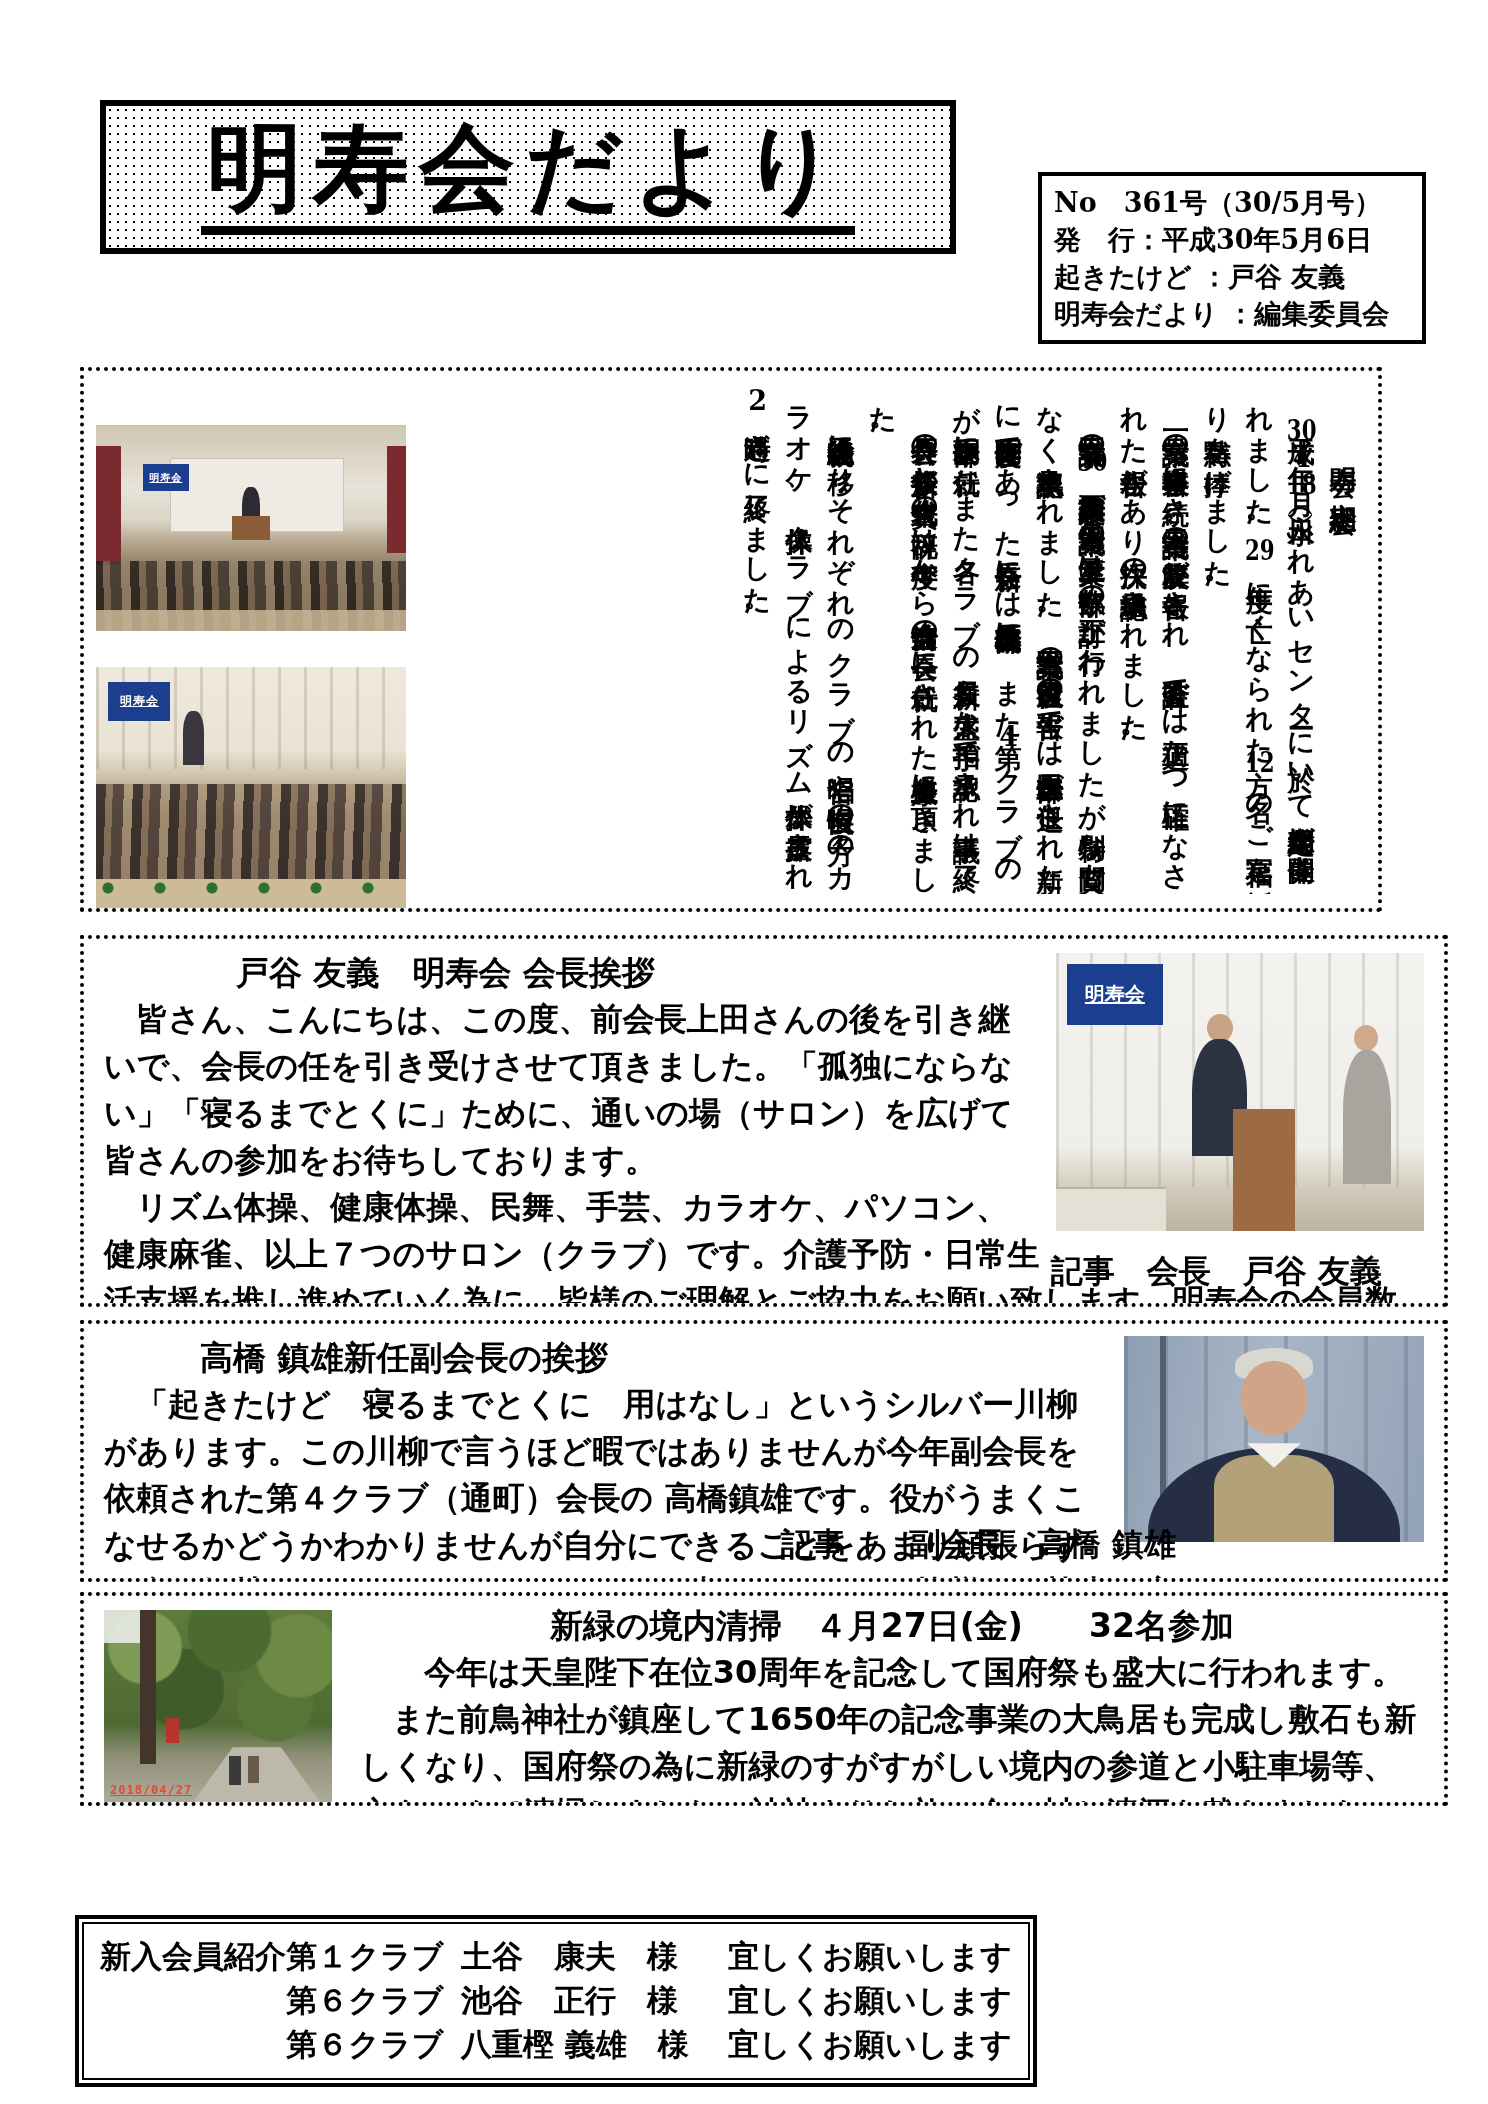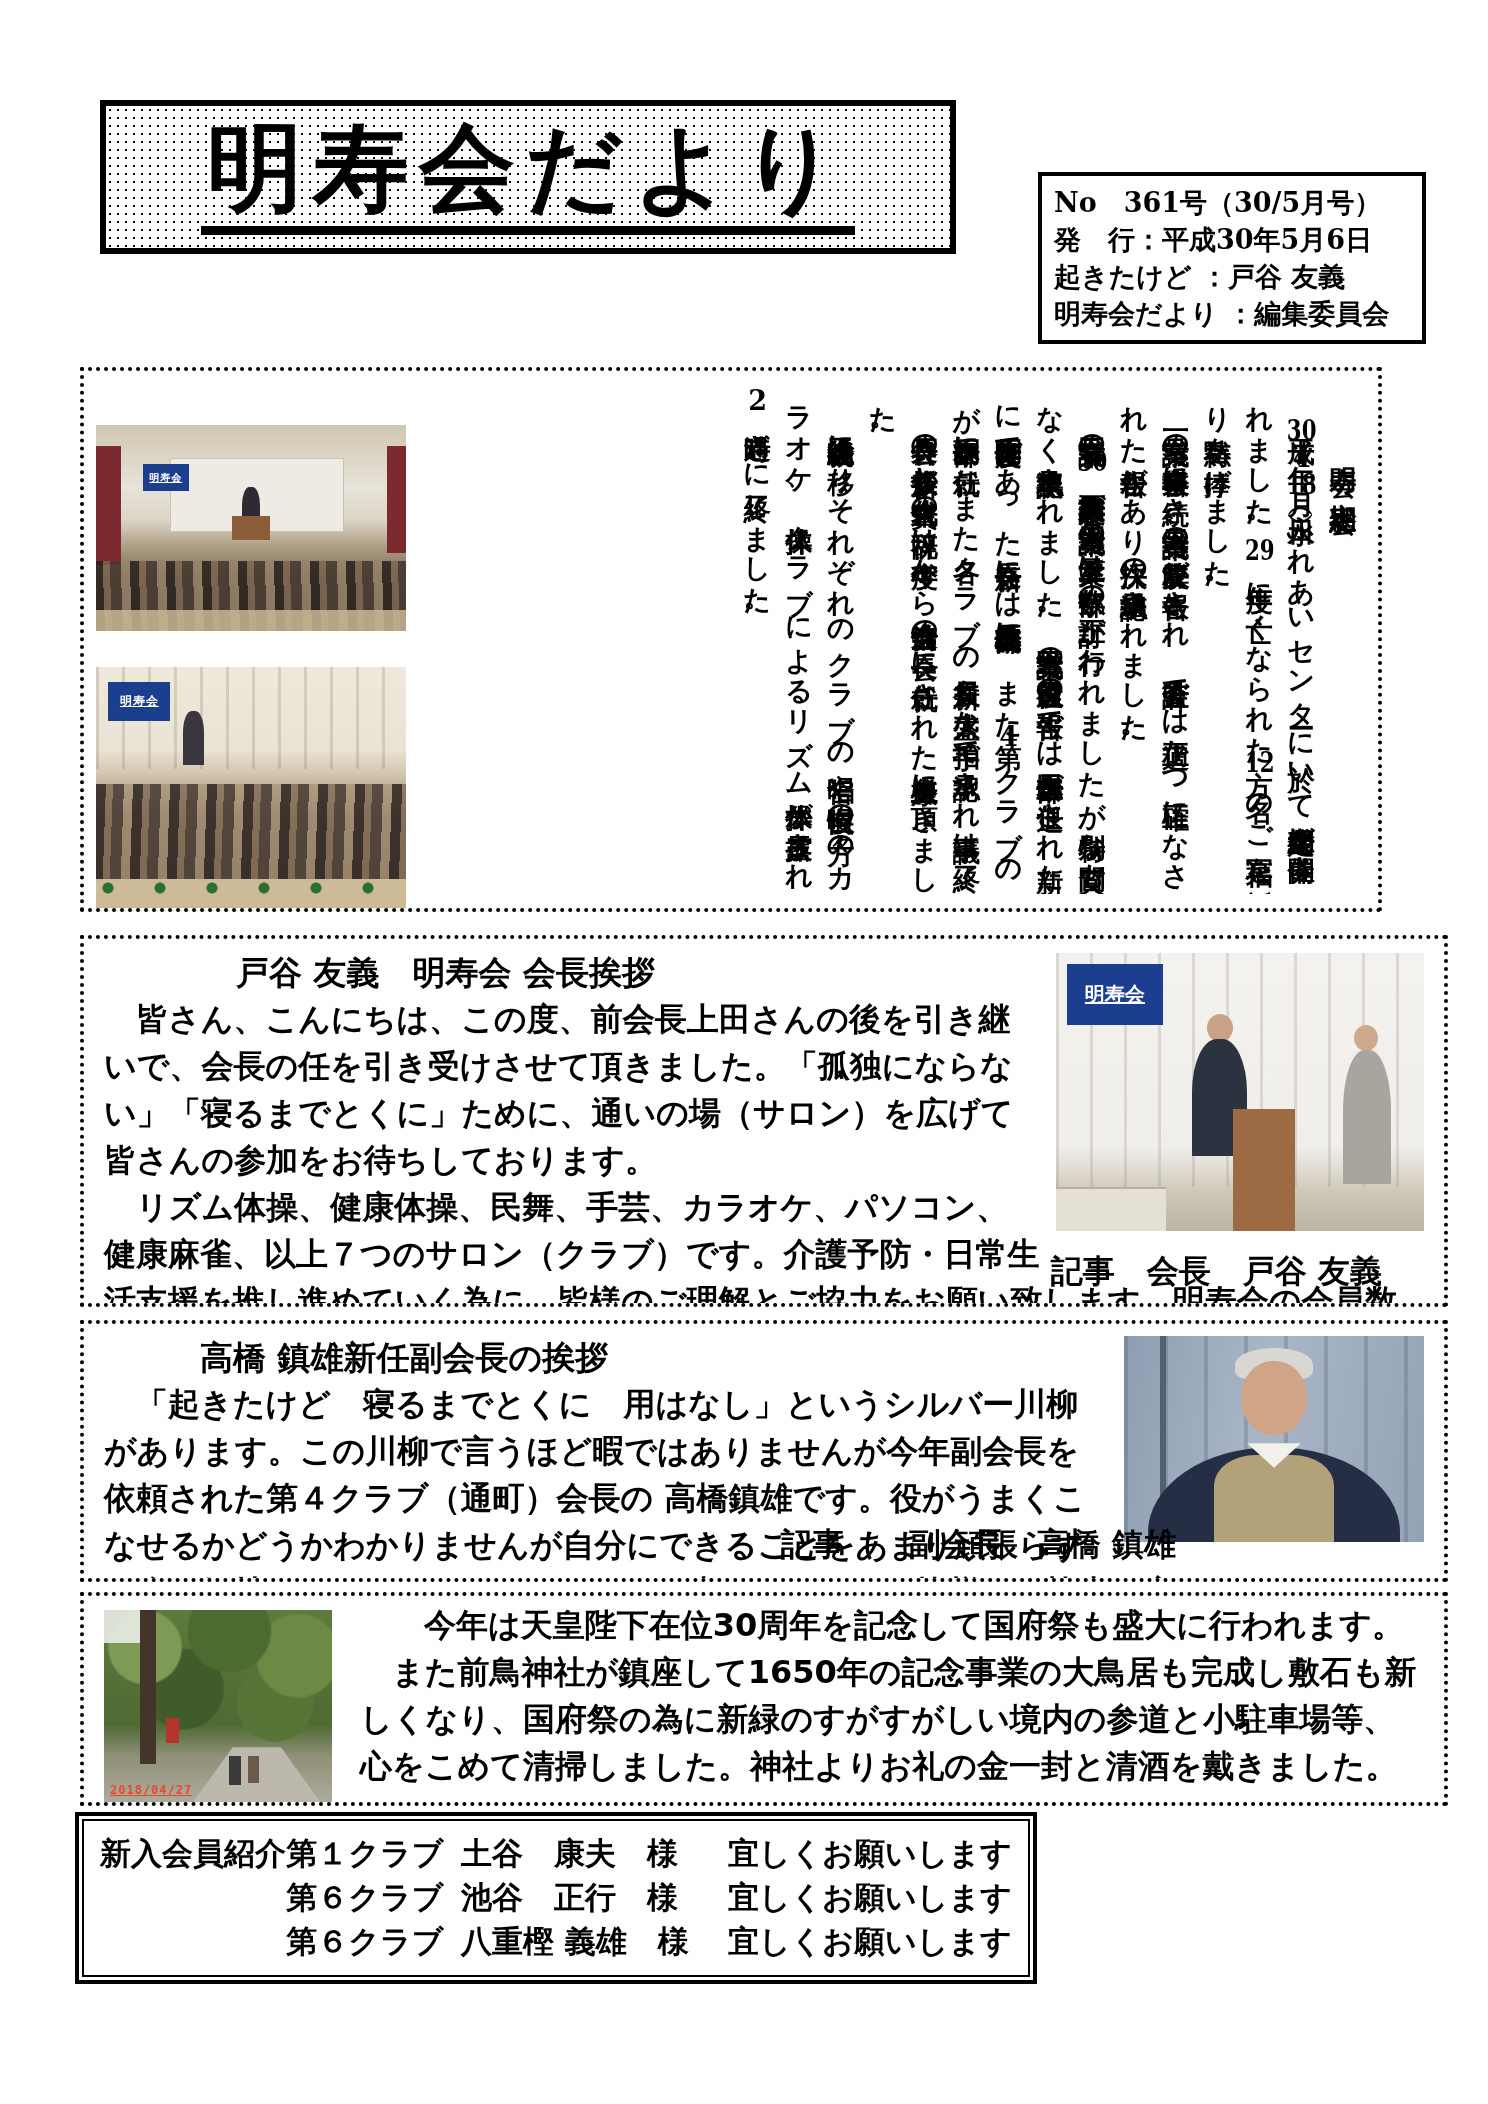--- a/index.html
+++ b/index.html
@@ -168,21 +168,21 @@
 
   #section-vice { left: 80px; top: 1320px; width: 1368px; height: 262px; padding: 10px 20px 8px 20px; }
   #section-vice .sec-head { padding-left: 96px; }
   #section-vice .byline { position: absolute; right: 268px; bottom: 10px; white-space: nowrap; }
 
   #section-cleanup { left: 80px; top: 1592px; width: 1368px; height: 214px; padding: 6px 20px 6px 14px; }
   #section-cleanup .sec-head { text-align: center; padding-left: 0; }
   #section-cleanup p.lead { text-align: left; text-indent: 2em; }
 
   
-  .nm-outer { position: absolute; left: 75px; top: 1812px; width: 962px;
+  .nm-outer { position: absolute; left: 75px; top: 1915px; width: 962px;
     border: 4px solid #000; padding: 3px; background: #fff; }
   .nm-inner { border: 2px solid #000; padding: 10px 16px 12px 16px;
     font-family: "DejaVu Sans", sans-serif; font-weight: 700; font-size: 31px; line-height: 44px; }
   .nm-row { display: flex; white-space: nowrap; }
   .nm-c1 { width: 222px; }
   .nm-c2 { width: 208px; }
   .nm-c3 { width: 318px; }
   .nm-c4 { flex: 1; }
   .nm-note { margin-left: 330px; white-space: nowrap; }
 </style>
@@ -271,20 +271,21 @@
 <div class="dotted-box h-section" id="section-cleanup">
   <div class="photo photo-shrine">
     <div class="ph4-sky"></div>
     <div class="ph4-trunk"></div>
     <div class="ph4-red"></div>
     <div class="ph4-path"></div>
     <div class="ph4-fig1"></div>
     <div class="ph4-fig2"></div>
     <div class="ph4-stamp">2018/04/27</div>
   </div>
+  <div class="sec-head">新緑の境内清掃　４月27日(金)　　32名参加</div>
   <p class="lead">今年は天皇陛下在位30周年を記念して国府祭も盛大に行われます。</p>
   <p>また前鳥神社が鎮座して1650年の記念事業の大鳥居も完成し敷石も新しくなり、国府祭の為に新緑のすがすがしい境内の参道と小駐車場等、心をこめて清掃しました。神社よりお礼の金一封と清酒を戴きました。</p>
 </div>
 
 <div class="nm-outer">
   <div class="nm-inner">
     <div class="nm-row">
       <span class="nm-c1">新入会員紹介</span>
       <span class="nm-c2">第１クラブ</span>
       <span class="nm-c3"><span>土谷　康夫</span>　<span>様</span></span>

